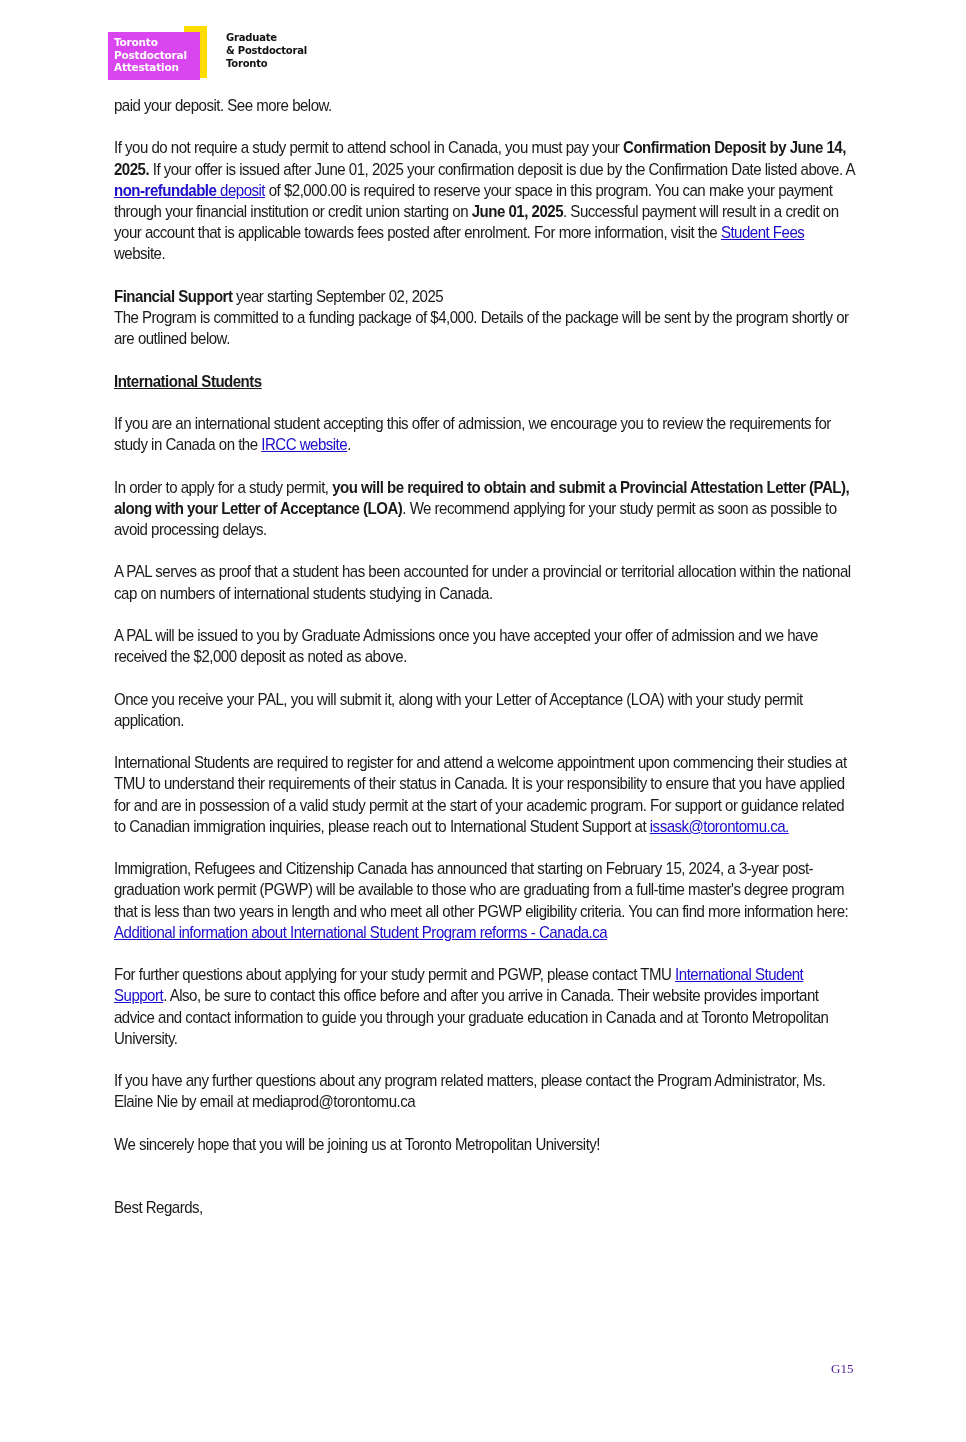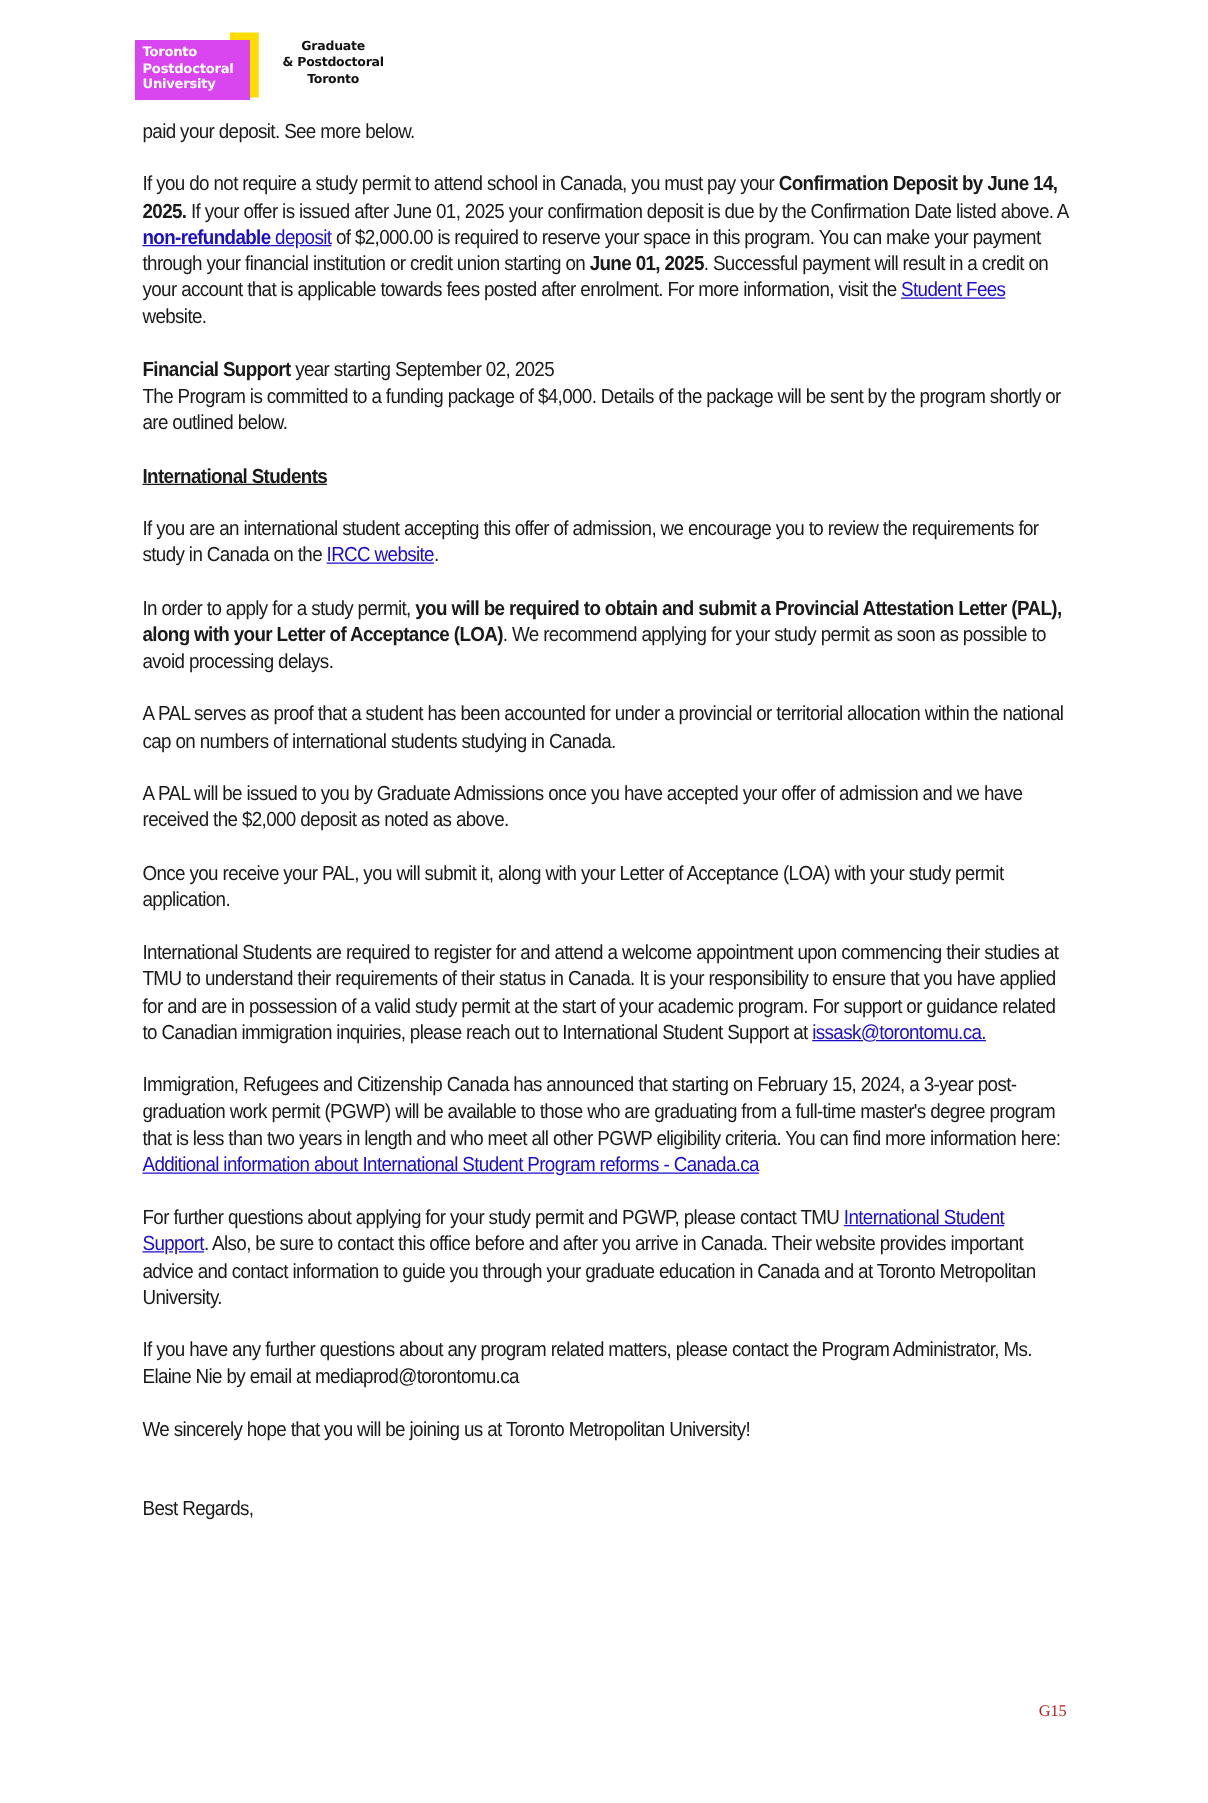--- a/index.html
+++ b/index.html
@@ -10,48 +10,48 @@
   }
   .logo { position: absolute; left: 108px; top: 26px; width: 210px; height: 56px; }
   .logo .yellow { position: absolute; left: 76px; top: 0; width: 23px; height: 52px; background: #ffdc00; }
   .logo .blue {
     position: absolute; left: 0; top: 6px; width: 92px; height: 48px; background: #d946ef;
     color: #fff; font-family: "DejaVu Sans", sans-serif; font-weight: bold; font-size: 10.5px;
     line-height: 12.5px; padding: 4px 0 0 6px; box-sizing: border-box; letter-spacing: -0.2px;
   }
   .logo .unit {
     position: absolute; left: 118px; top: 5px; font-family: "DejaVu Sans", sans-serif;
-    font-weight: bold; font-size: 10px; line-height: 13px; color: #111; letter-spacing: -0.2px; text-align: center;
+    font-weight: bold; font-size: 10px; line-height: 13px; color: #111; letter-spacing: -0.2px;
   }
   .content {
     position: absolute; left: 114px; top: 95px; width: 745px;
     font-size: 16.2px; line-height: 21.2px; letter-spacing: -0.55px;
     transform: scaleX(0.93); transform-origin: 0 0; width: 800px;
   }
   .content p { margin: 0 0 21.2px 0; }
   .content b { font-weight: bold; }
   a { color: #1a0dcc; text-decoration: underline; }
   a.bold { font-weight: bold; }
   .heading { font-weight: bold; text-decoration: underline; }
   .pagenum {
     position: absolute; left: 831px; top: 1361px; font-family: "Liberation Serif", serif;
-    font-size: 13px; color: #b91c1c;
+    font-size: 13px; color: #4c1d95;
   }
 </style>
 </head>
 <body>
 
 <div class="page">
 
   <div class="logo">
     <div class="yellow"></div>
     <div class="blue">
       <div>Toronto</div>
       <div>Postdoctoral</div>
-      <div>University</div>
+      <div>Attestation</div>
     </div>
     <div class="unit">
       <div>Graduate</div>
       <div>&amp; Postdoctoral</div>
       <div>Toronto</div>
     </div>
   </div>
 
   <div class="content">
     <p>paid your deposit.  See more below.</p>

